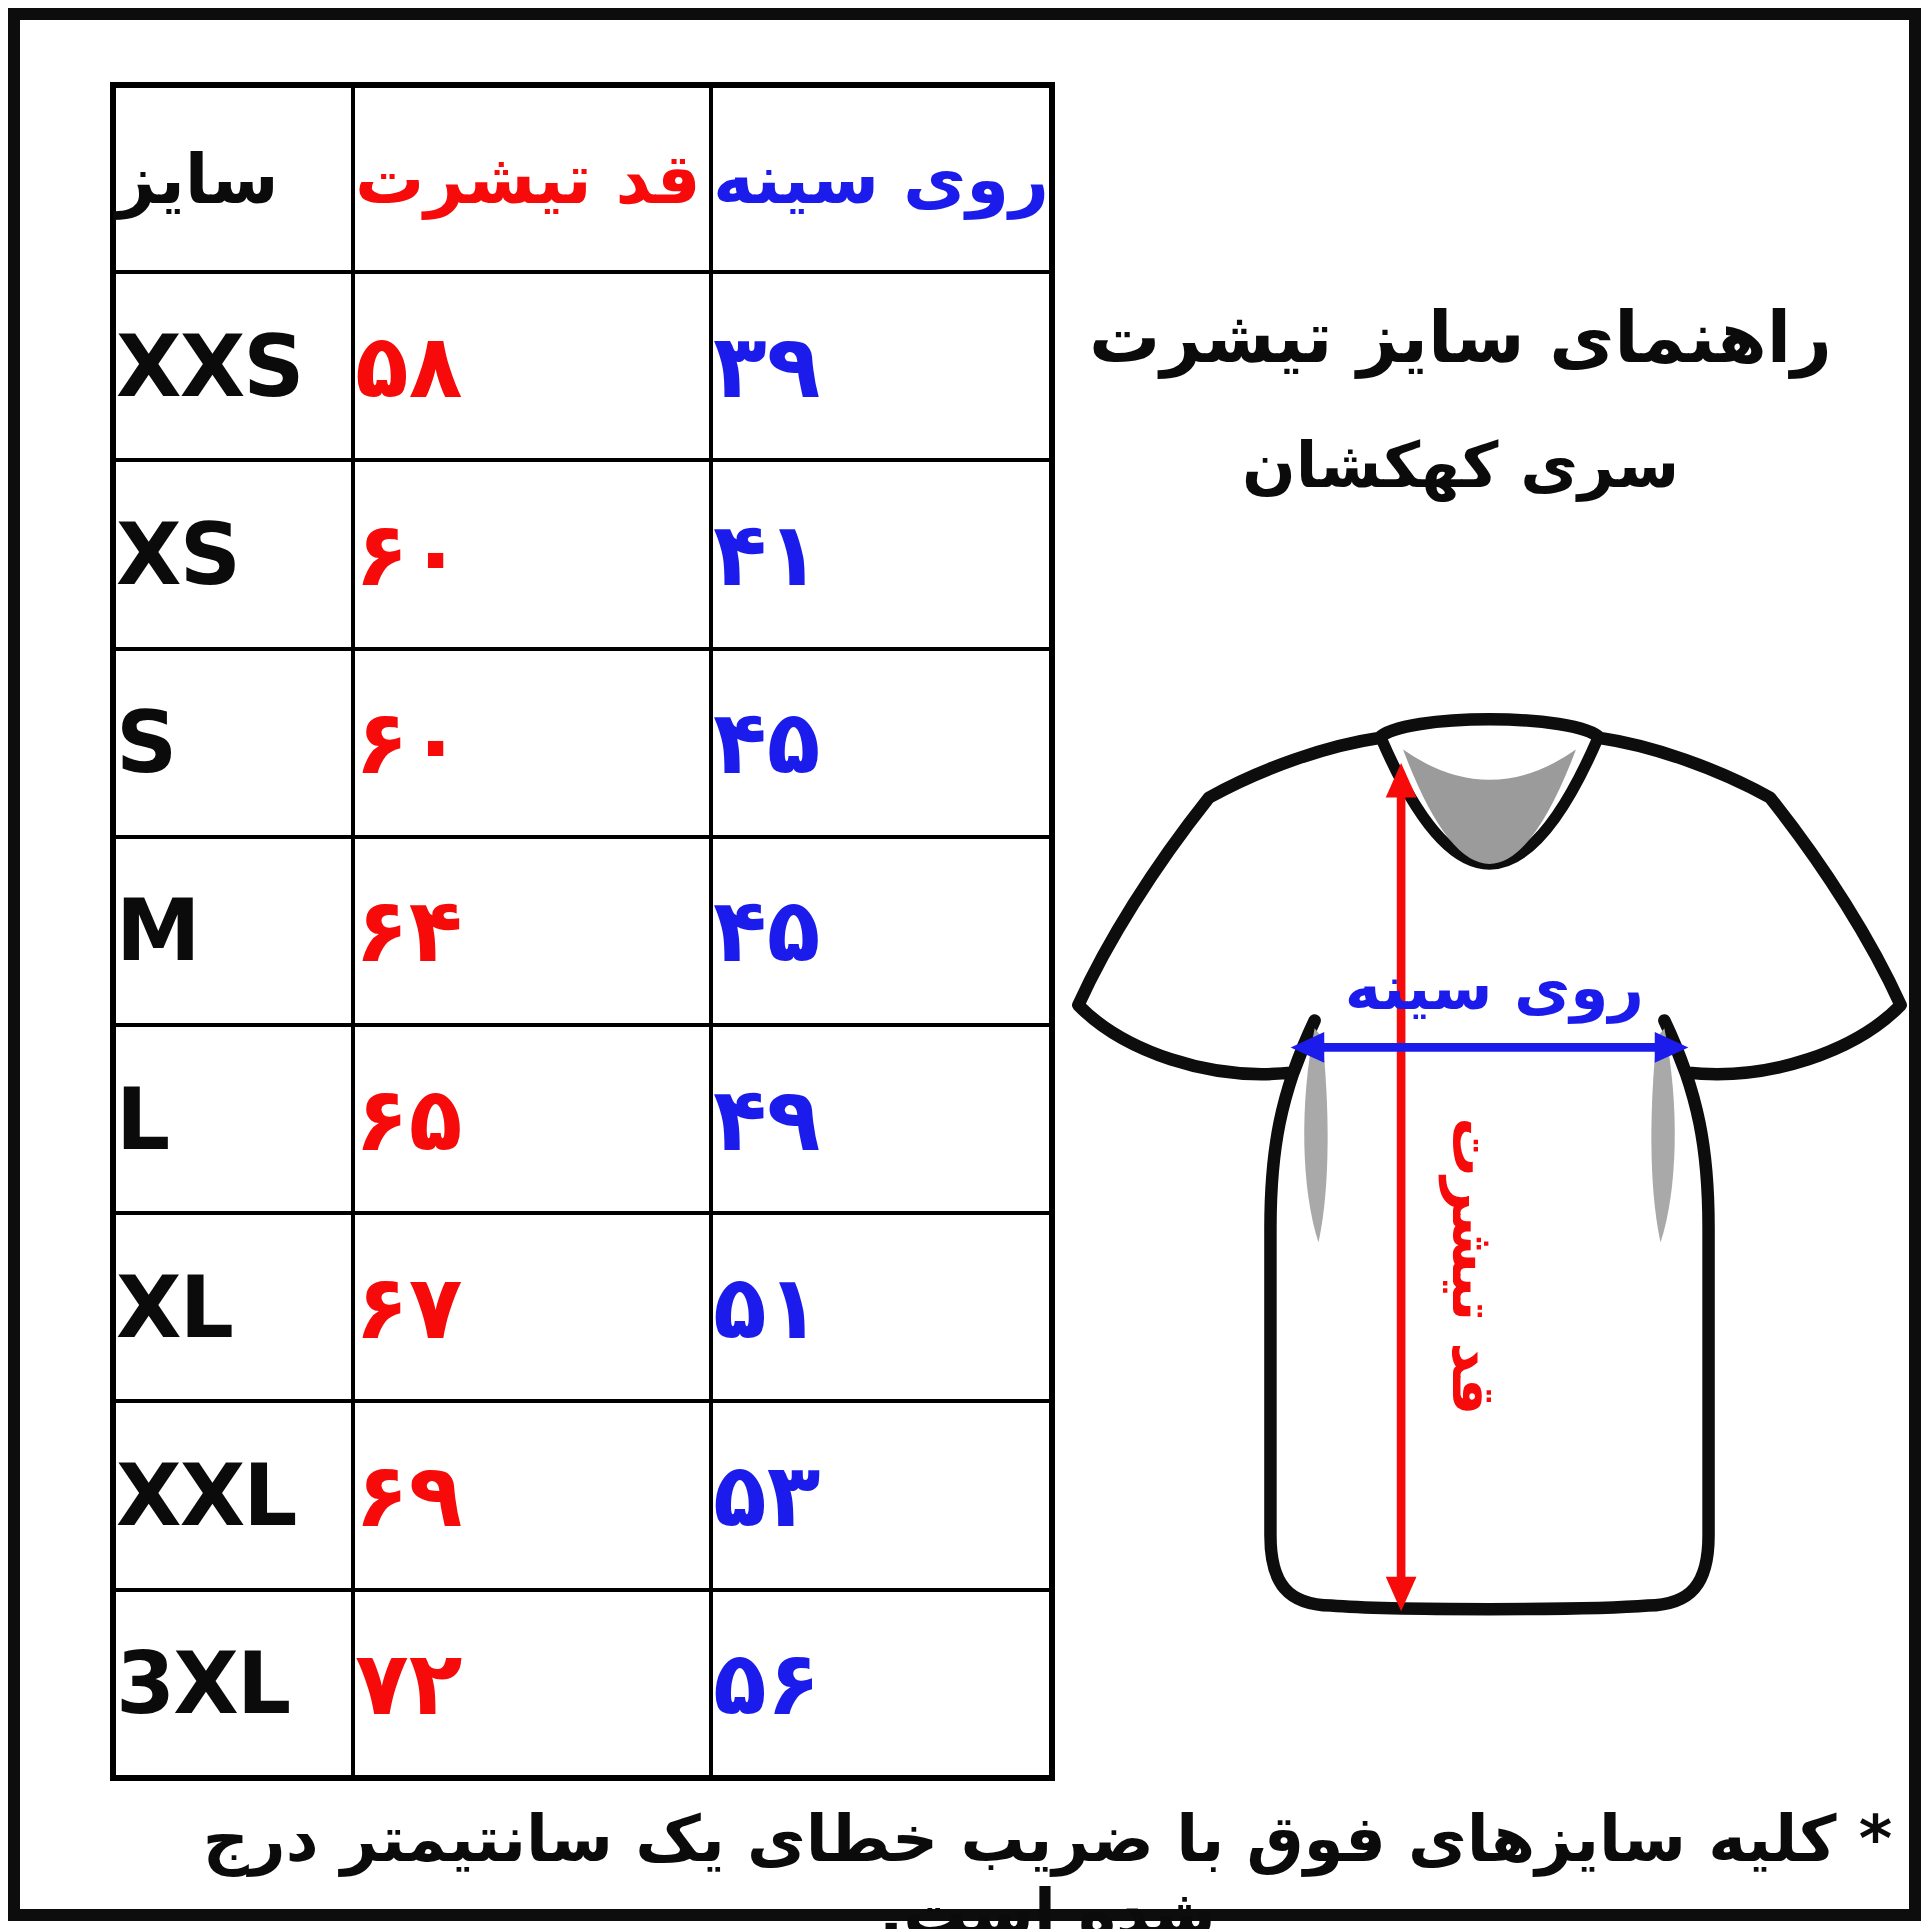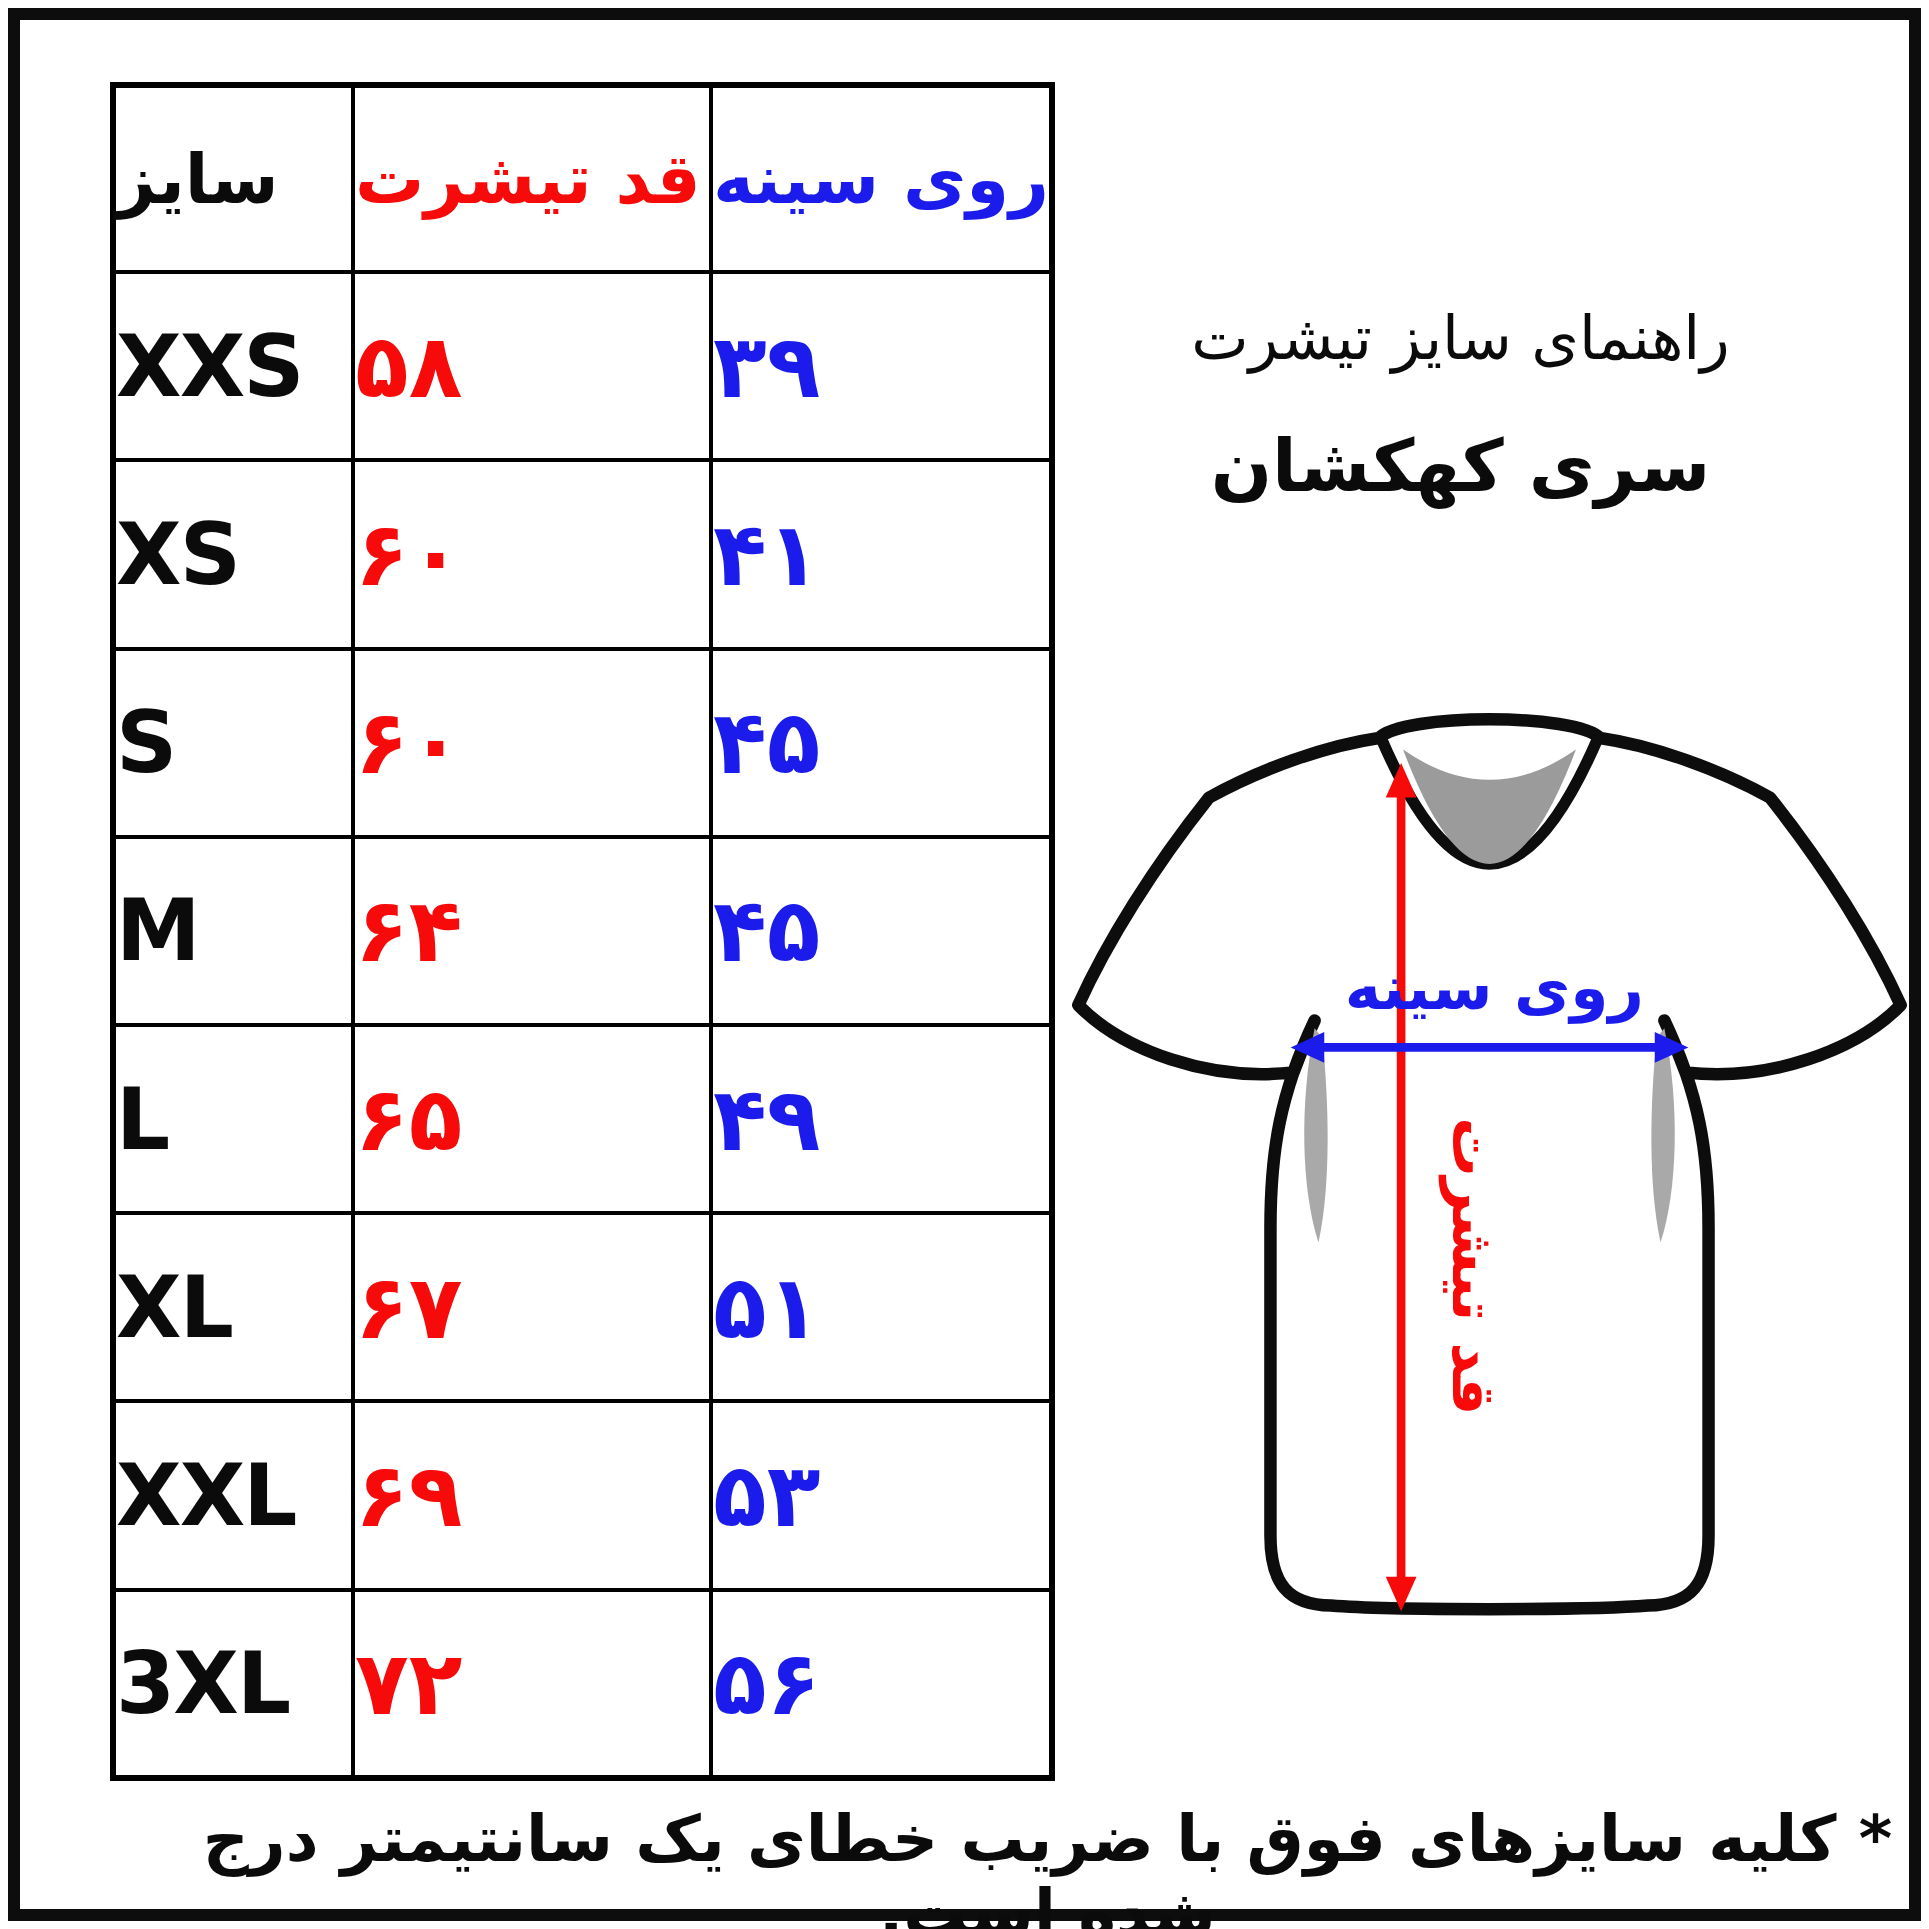--- a/index.html
+++ b/index.html
@@ -8,22 +8,22 @@
   table.size-table{position:absolute;left:110px;top:82px;border-collapse:collapse;table-layout:fixed;width:940px;height:1699px;background:#ffffff;border:6.7px solid #000;}
   table.size-table td,table.size-table th{border:4.8px solid #000;text-align:left;vertical-align:middle;padding:0;}
   .hdr{font-weight:bold;font-size:69px;direction:rtl;color:#0b0b0b;}
   .hdr-red{color:#f70a0a;}
   .hdr-blue{color:#1b1bec;}
   .size-cell{font-weight:bold;font-size:85px;color:#0b0b0b;letter-spacing:-1.9px;}
   .num{font-weight:bold;font-size:88px;direction:rtl;}
   .num-red{color:#f70a0a;}
   .num-blue{color:#1b1bec;}
   .titles{position:absolute;left:1076px;top:281px;width:769px;text-align:center;direction:rtl;color:#0b0b0b;}
-  .title-1{font-size:61px;font-weight:normal;line-height:113px;}
-  .title-2{font-size:72px;font-weight:bold;line-height:144px;}
+  .title-1{font-size:71px;font-weight:bold;line-height:113px;}
+  .title-2{font-size:63px;font-weight:bold;line-height:144px;}
   .tshirt-wrap{position:absolute;left:1057px;top:690px;width:865px;height:1028px;}
   .footnote{position:absolute;left:183px;top:1802px;width:1729px;text-align:center;direction:rtl;font-size:64px;font-weight:bold;color:#0b0b0b;}
   svg text{font-family:"DejaVu Sans",sans-serif;}
 </style>
 </head>
 <body>
 
 <div class="frame"></div>
 
 <table class="size-table">

